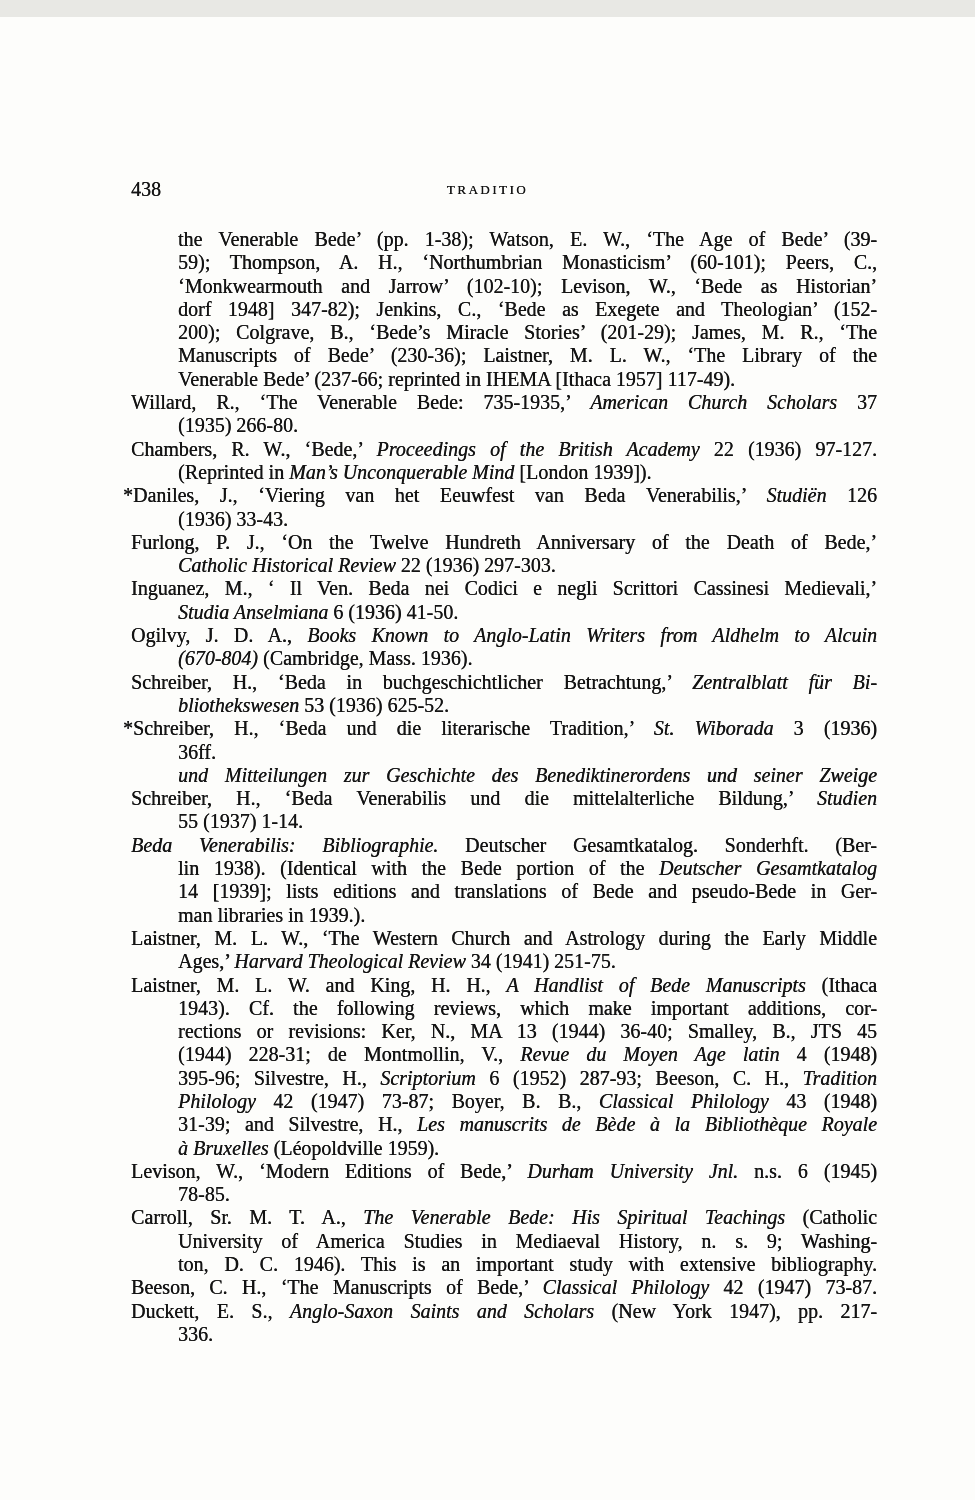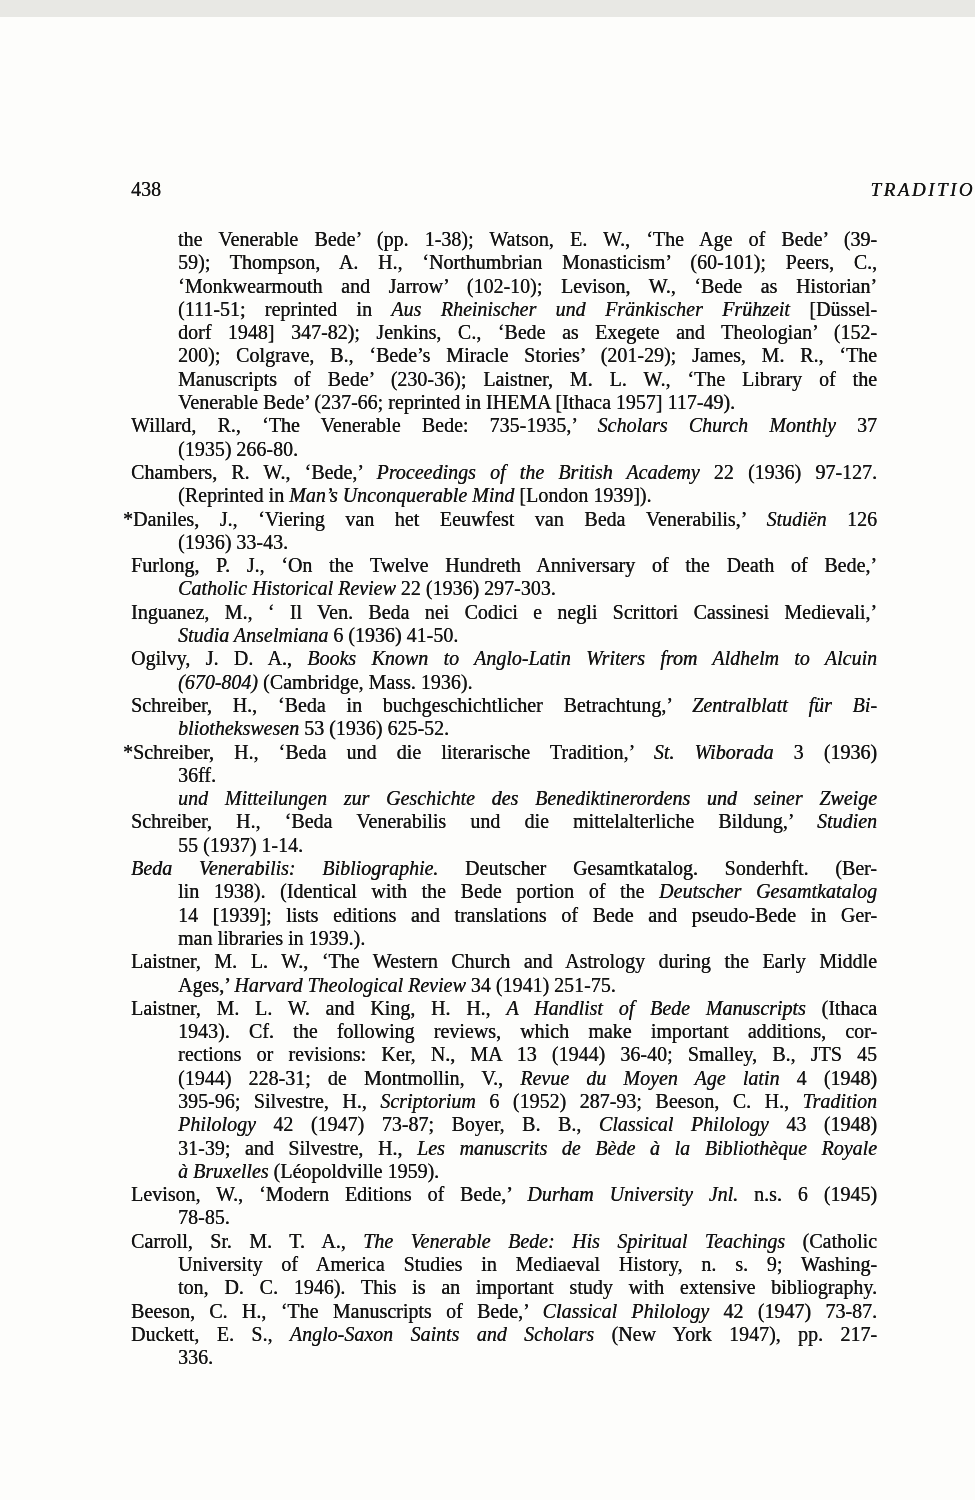--- a/index.html
+++ b/index.html
@@ -14,25 +14,24 @@
   }
   .running-header{
     position:absolute;top:160px;left:0;width:975px;height:24px;
   }
   .page-num{
     position:absolute;left:131px;top:0;
     font-size:20px;line-height:24px;
     text-shadow:0.3px 0 0 currentColor;
   }
   .running-title{
-    display:block;text-align:right;
-    font-size:19px;line-height:26px;
+    display:block;text-align:center;
+    font-size:13px;line-height:26px;
     letter-spacing:2.5px;
     text-shadow:0.3px 0 0 currentColor;
-    font-style:italic;
   }
   .bib{
     position:absolute;top:211px;left:131px;width:746px;
     font-size:20px;line-height:23.3px;
     text-shadow:0.3px 0 0 currentColor;
   }
   .bib-line{min-height:23.3px;white-space:normal;}
   .bib-line.indented{padding-left:47px;}
   .bib-line.justified{text-align:justify;text-align-last:justify;}
   .bib-line.star{text-indent:-8px;}
@@ -43,26 +42,25 @@
 
 <div class="page">
   <div class="running-header">
     <span class="page-num">438</span>
     <span class="running-title">TRADITIO</span>
   </div>
   <div class="bib" id="bib">
       <div class="bib-line indented justified"><span>the Venerable Bede’ (pp. 1-38); Watson, E. W., ‘The Age of Bede’ (39-</span></div>
       <div class="bib-line indented justified"><span>59); Thompson, A. H., ‘Northumbrian Monasticism’ (60-101); Peers, C.,</span></div>
       <div class="bib-line indented justified"><span>‘Monkwearmouth and Jarrow’ (102-10); Levison, W., ‘Bede as Historian’</span></div>
-      <div class="bib-line indented justified"><span>(111-51; reprinted in </span><i>Aus Rheinischer und Fränkischer Frühzeit</i><span> [Düssel-</span></div>
       <div class="bib-line indented justified"><span>dorf 1948] 347-82); Jenkins, C., ‘Bede as Exegete and Theologian’ (152-</span></div>
       <div class="bib-line indented justified"><span>200); Colgrave, B., ‘Bede’s Miracle Stories’ (201-29); James, M. R., ‘The</span></div>
       <div class="bib-line indented justified"><span>Manuscripts of Bede’ (230-36); Laistner, M. L. W., ‘The Library of the</span></div>
       <div class="bib-line indented"><span>Venerable Bede’ (237-66; reprinted in IHEMA [Ithaca 1957] 117-49).</span></div>
-      <div class="bib-line justified"><span>Willard, R., ‘The Venerable Bede: 735-1935,’ </span><i>Scholars Church Monthly</i><span> 37</span></div>
+      <div class="bib-line justified"><span>Willard, R., ‘The Venerable Bede: 735-1935,’ </span><i>American Church Scholars</i><span> 37</span></div>
       <div class="bib-line indented"><span>(1935) 266-80.</span></div>
       <div class="bib-line justified"><span>Chambers, R. W., ‘Bede,’ </span><i>Proceedings of the British Academy</i><span> 22 (1936) 97-127.</span></div>
       <div class="bib-line indented"><span>(Reprinted in </span><i>Man’s Unconquerable Mind</i><span> [London 1939]).</span></div>
       <div class="bib-line justified star"><span>*Daniles, J., ‘Viering van het Eeuwfest van Beda Venerabilis,’ </span><i>Studiën</i><span> 126</span></div>
       <div class="bib-line indented"><span>(1936) 33-43.</span></div>
       <div class="bib-line justified"><span>Furlong, P. J., ‘On the Twelve Hundreth Anniversary of the Death of Bede,’</span></div>
       <div class="bib-line indented"><i>Catholic Historical Review</i><span> 22 (1936) 297-303.</span></div>
       <div class="bib-line justified"><span>Inguanez, M., ‘ Il Ven. Beda nei Codici e negli Scrittori Cassinesi Medievali,’</span></div>
       <div class="bib-line indented"><i>Studia Anselmiana</i><span> 6 (1936) 41-50.</span></div>
       <div class="bib-line justified"><span>Ogilvy, J. D. A., </span><i>Books Known to Anglo-Latin Writers from Aldhelm to Alcuin</i></div>

